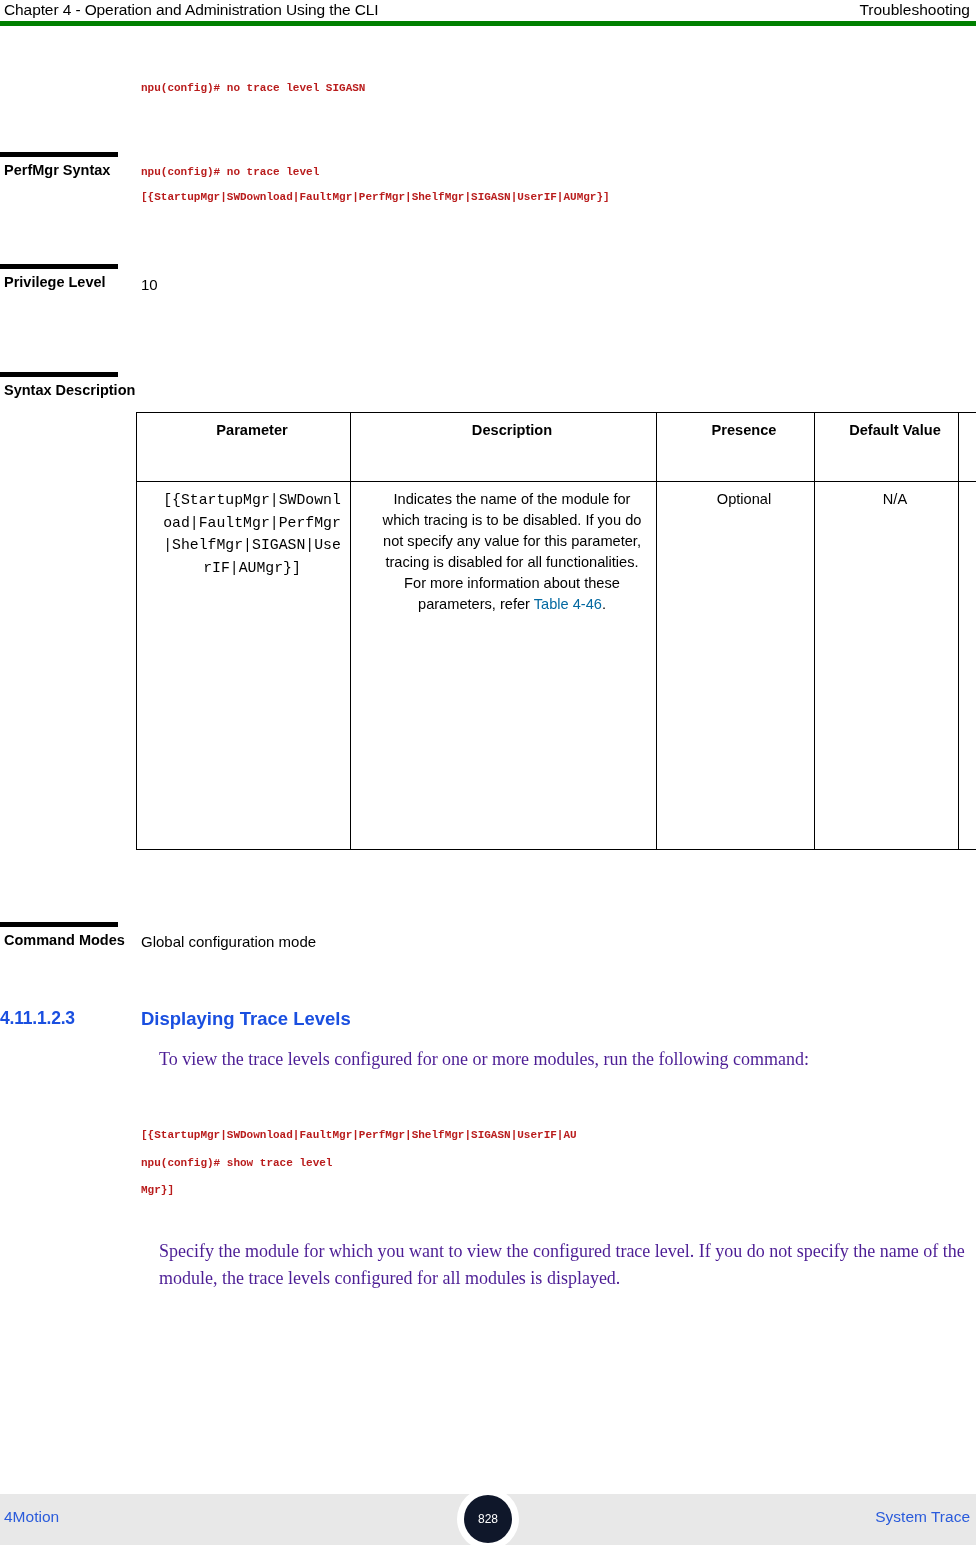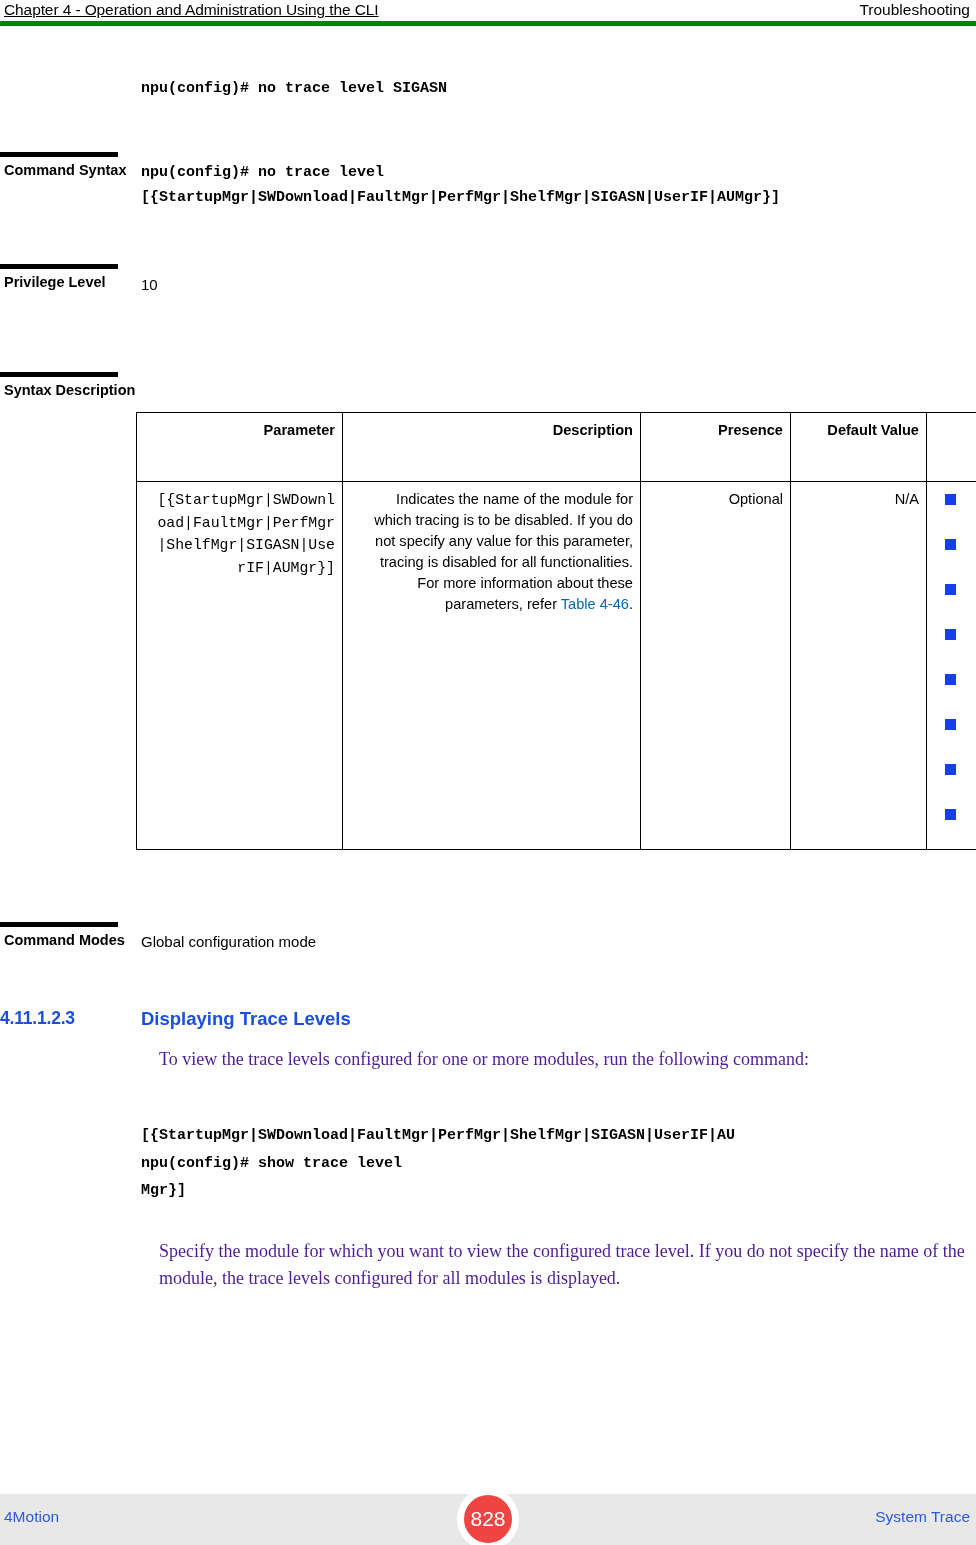--- a/index.html
+++ b/index.html
@@ -24,21 +24,20 @@
     width: 976px;
     height: 28px;
   }
   .page-header .hdr-left {
     position: absolute;
     left: 4px;
     top: 1px;
     font-size: 15.5px;
     letter-spacing: -0.1px;
     white-space: nowrap;
-    text-decoration: underline;
   }
   .page-header .hdr-right {
     position: absolute;
     right: 6px;
     top: 1px;
     font-size: 15.5px;
     white-space: nowrap;
   }
   .header-rule {
     position: absolute;
@@ -46,22 +45,22 @@
     left: 0;
     width: 976px;
     height: 5px;
     background: #008000;
   }
 
   
   .mono {
     font-family: "Liberation Mono", "DejaVu Sans Mono", monospace;
     font-weight: bold;
-    font-size: 15px;
-    color: #000000;
+    font-size: 11px;
+    color: #b91c1c;
     white-space: pre;
     letter-spacing: 0px;
   }
 
   .intro-cmd {
     position: absolute;
     left: 141px;
     top: 76px;
     line-height: 25px;
   }
@@ -106,25 +105,25 @@
     position: absolute;
     left: 136px;
     top: 412px;
     width: 838px;
     border-collapse: collapse;
     table-layout: fixed;
   }
   .param-table td, .param-table th {
     border: 1.6px solid #000000;
     vertical-align: top;
-    padding: 7px 7px 7px 16px;
+    padding: 7px 7px 7px 24px;
     font-family: "Liberation Sans", sans-serif;
     font-size: 14.6px;
     line-height: 21px;
-    text-align: right;
+    text-align: center;
   }
   .param-table th {
     font-weight: bold;
     height: 54px;
     vertical-align: top;
   }
   .col-param   { width: 182px; }
   .col-desc    { width: 274px; margin-left: 24px; }
   .col-pres    { width: 126px; }
   .col-def     { width: 112px; }
@@ -241,43 +240,43 @@
     border-radius: 50%;
     background: #ffffff;
     display: flex;
     align-items: center;
     justify-content: center;
   }
   .pagenum {
     width: 48px;
     height: 48px;
     border-radius: 50%;
-    background: #ef4444;
+    background: #0f172a;
     color: #ffffff;
-    font-size: 21px;
+    font-size: 12px;
     display: flex;
     align-items: center;
     justify-content: center;
     text-align: right;
   }
 </style>
 </head>
 <body>
 
 <div class="page-header">
   <div class="hdr-left">Chapter 4 - Operation and Administration Using the CLI</div>
   <div class="hdr-right">Troubleshooting</div>
 </div>
 <div class="header-rule"></div>
 
 <div class="intro-cmd mono">npu(config)# no trace level SIGASN</div>
 
 <div class="sect" style="top:152px; width:976px; height:100px;">
   <div class="rule"></div>
-  <div class="label">Command Syntax</div>
+  <div class="label">PerfMgr Syntax</div>
   <div class="content">
     <div class="mono" style="line-height:25px;">npu(config)# no trace level</div>
     <div class="mono" style="line-height:25px;">[{StartupMgr|SWDownload|FaultMgr|PerfMgr|ShelfMgr|SIGASN|UserIF|AUMgr}]</div>
   </div>
 </div>
 
 <div class="sect" style="top:264px; width:976px; height:90px;">
   <div class="rule"></div>
   <div class="label">Privilege Level</div>
   <div class="content body-txt" style="top:10px;">10</div>

